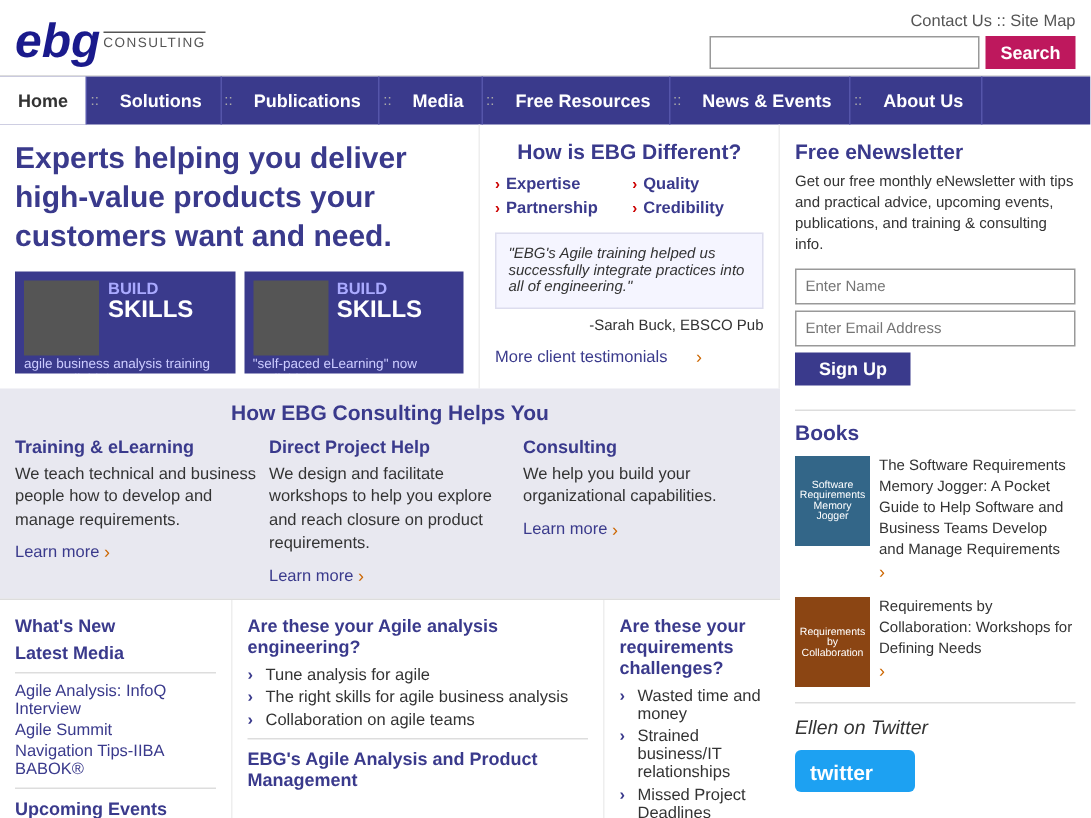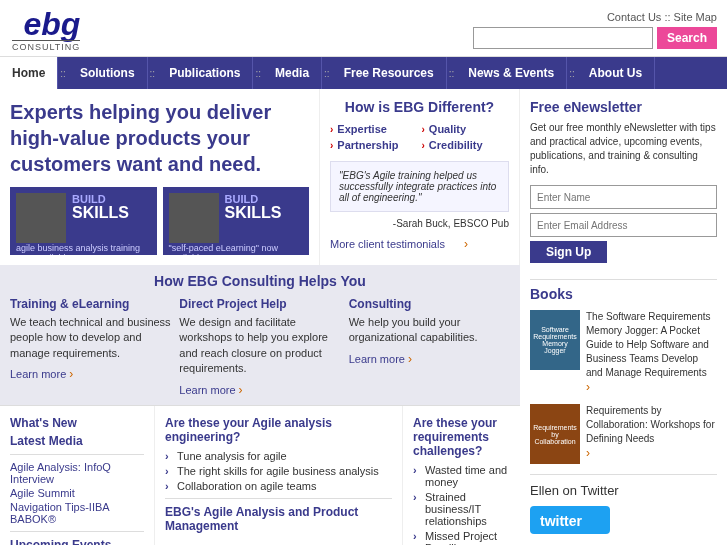--- a/index.html
+++ b/index.html
@@ -7,21 +7,21 @@
 
     
     #header { background: #fff; padding: 8px 10px 4px 10px; display: flex; align-items: center; justify-content: space-between; border-bottom: 1px solid #ddd; }
     #logo-area { display: flex; align-items: center; }
     #top-right { text-align: right; }
     #top-links { font-size: 11px; color: #555; margin-bottom: 4px; }
     #top-links a { color: #555; text-decoration: none; text-align: right; }
     #top-links span { color: #555; }
     #search-bar { display: flex; align-items: center; gap: 4px; }
     #search-input { width: 180px; height: 22px; border: 1px solid #999; padding: 2px 4px; font-size: 12px; }
-    #search-button { background: #ec4899; color: #fff; border: none; padding: 3px 10px; height: 22px; cursor: pointer; font-size: 12px; font-weight: bold; }
+    #search-button { background: #be185d; color: #fff; border: none; padding: 3px 10px; height: 22px; cursor: pointer; font-size: 12px; font-weight: bold; }
 
     
     #nav { background: #3a3a8c; display: flex; align-items: center; height: 32px; }
     #nav .nav-item { color: #fff; padding: 0 12px; font-size: 12px; font-weight: bold; cursor: pointer; height: 32px; display: flex; align-items: center; text-decoration: none; border-right: 1px solid #5555aa; }
     #nav .nav-item:first-child { background: #fff; color: #333; border-right: 1px solid #5555aa; }
     #nav .nav-sep { color: #aaa; font-size: 10px; padding: 0 2px; }
 
     
     #main { display: flex; }
 
@@ -72,24 +72,24 @@
 
     .section-link { color: #3a3a8c; font-size: 12px; font-weight: bold; cursor: pointer; margin-bottom: 4px; display: block; }
     .section-sublink { color: #3a3a8c; font-size: 11px; cursor: pointer; display: block; margin-bottom: 2px; text-decoration: none; }
 
     .bottom-title { font-size: 12px; font-weight: bold; color: #3a3a8c; margin-bottom: 6px; }
     .bullet-list { list-style: none; padding: 0; }
     .bullet-list li { font-size: 11px; color: #333; margin-bottom: 3px; padding-left: 12px; position: relative; }
     .bullet-list li::before { content: '›'; position: absolute; left: 0; color: #3a3a8c; font-weight: bold; }
 
     #twitter-section { margin-top: 8px; }
-    #twitter-title { font-size: 13px; color: #333; margin-bottom: 4px; }
+    #twitter-title { font-size: 13px; color: #333; margin-bottom: 4px; font-style: italic; }
     #twitter-logo { display: inline-block; }
 
-    .logo-box { display: flex; flex-direction: column; align-items: flex-end; }
+    .logo-box { display: flex; align-items: center; }
     .logo-ebg { font-size: 32px; font-weight: bold; color: #1a1a8c; font-style: italic; line-height: 1; }
     .logo-consulting { font-size: 9px; letter-spacing: 1px; color: #555; margin-left: 2px; border-top: 1px solid #555; padding-top: 1px; }
 
     .divider-line { height: 1px; background: #ddd; margin: 6px 0; }
     #helps-wrapper { background: #e8e8f0; padding: 8px 10px; margin-top: 0; }
   </style>
 </head>
 <body>
 
 <div id="header">

